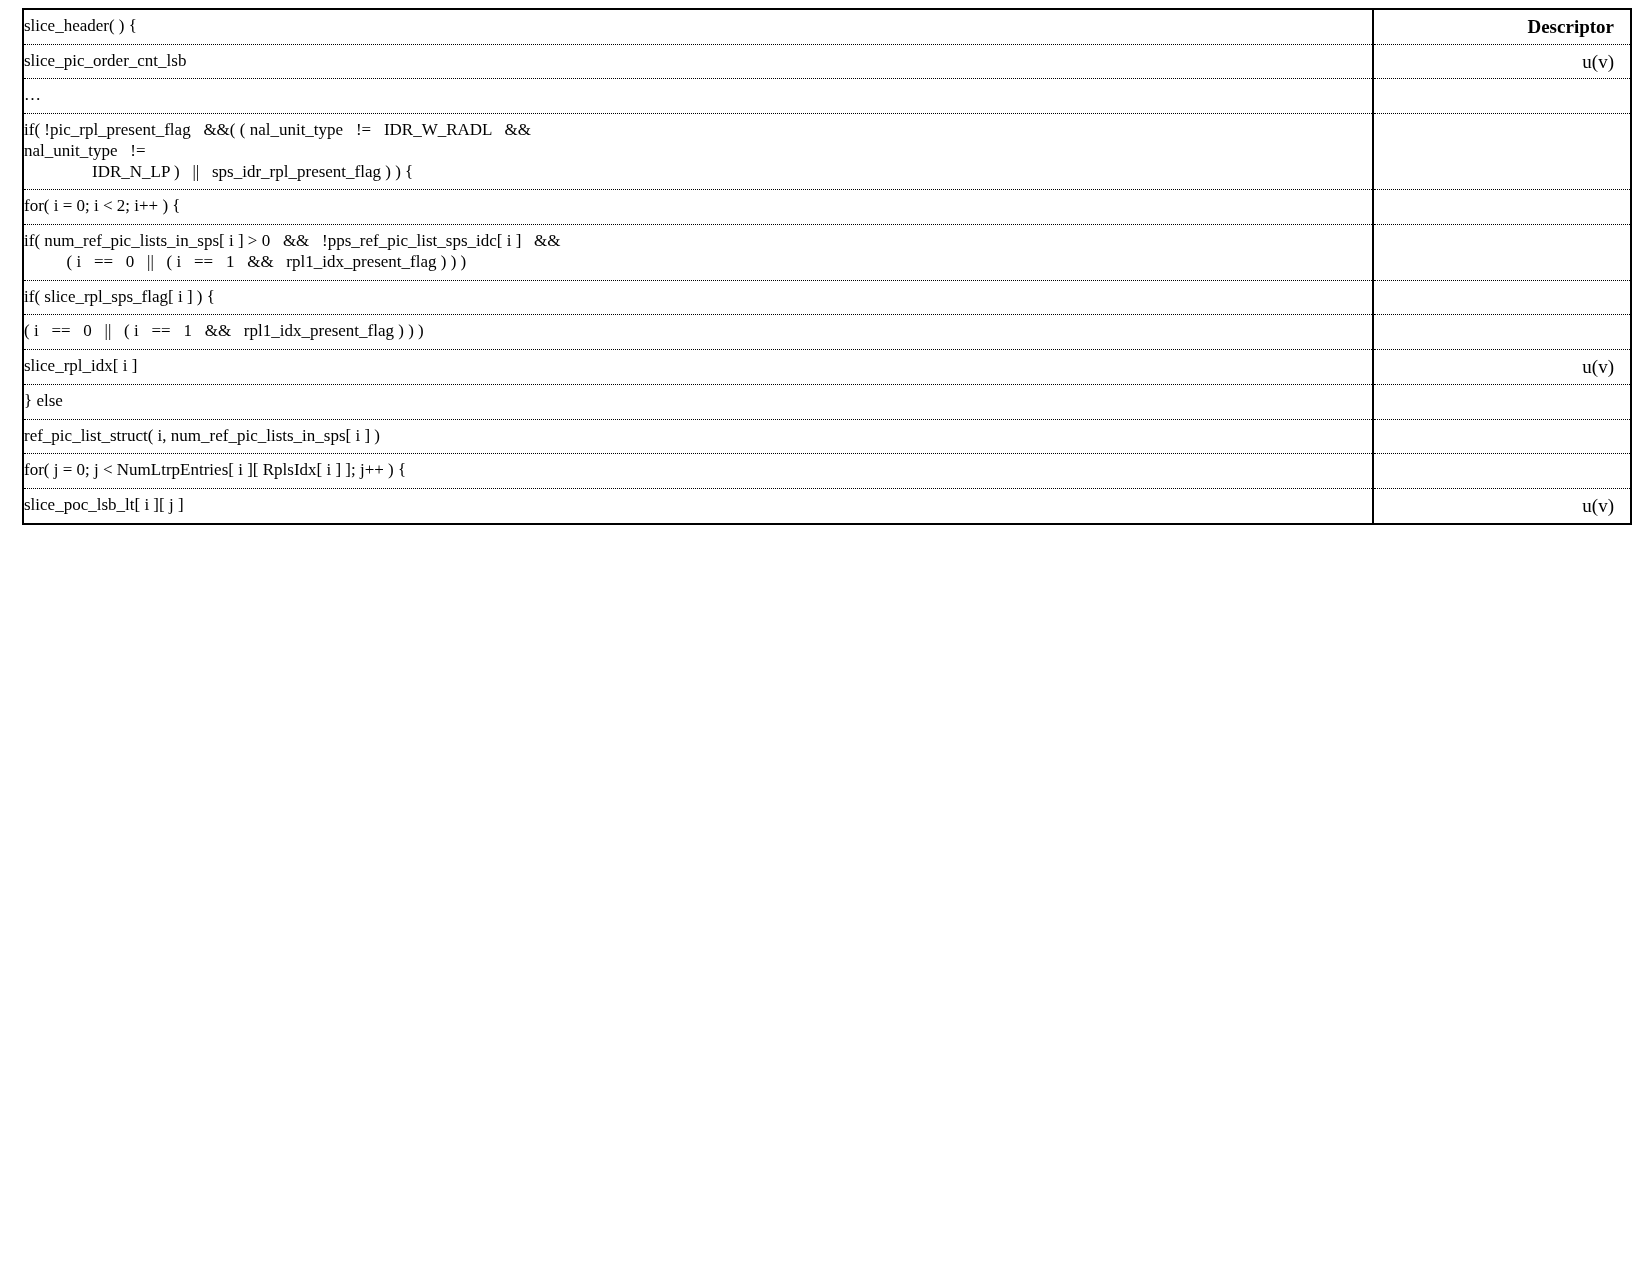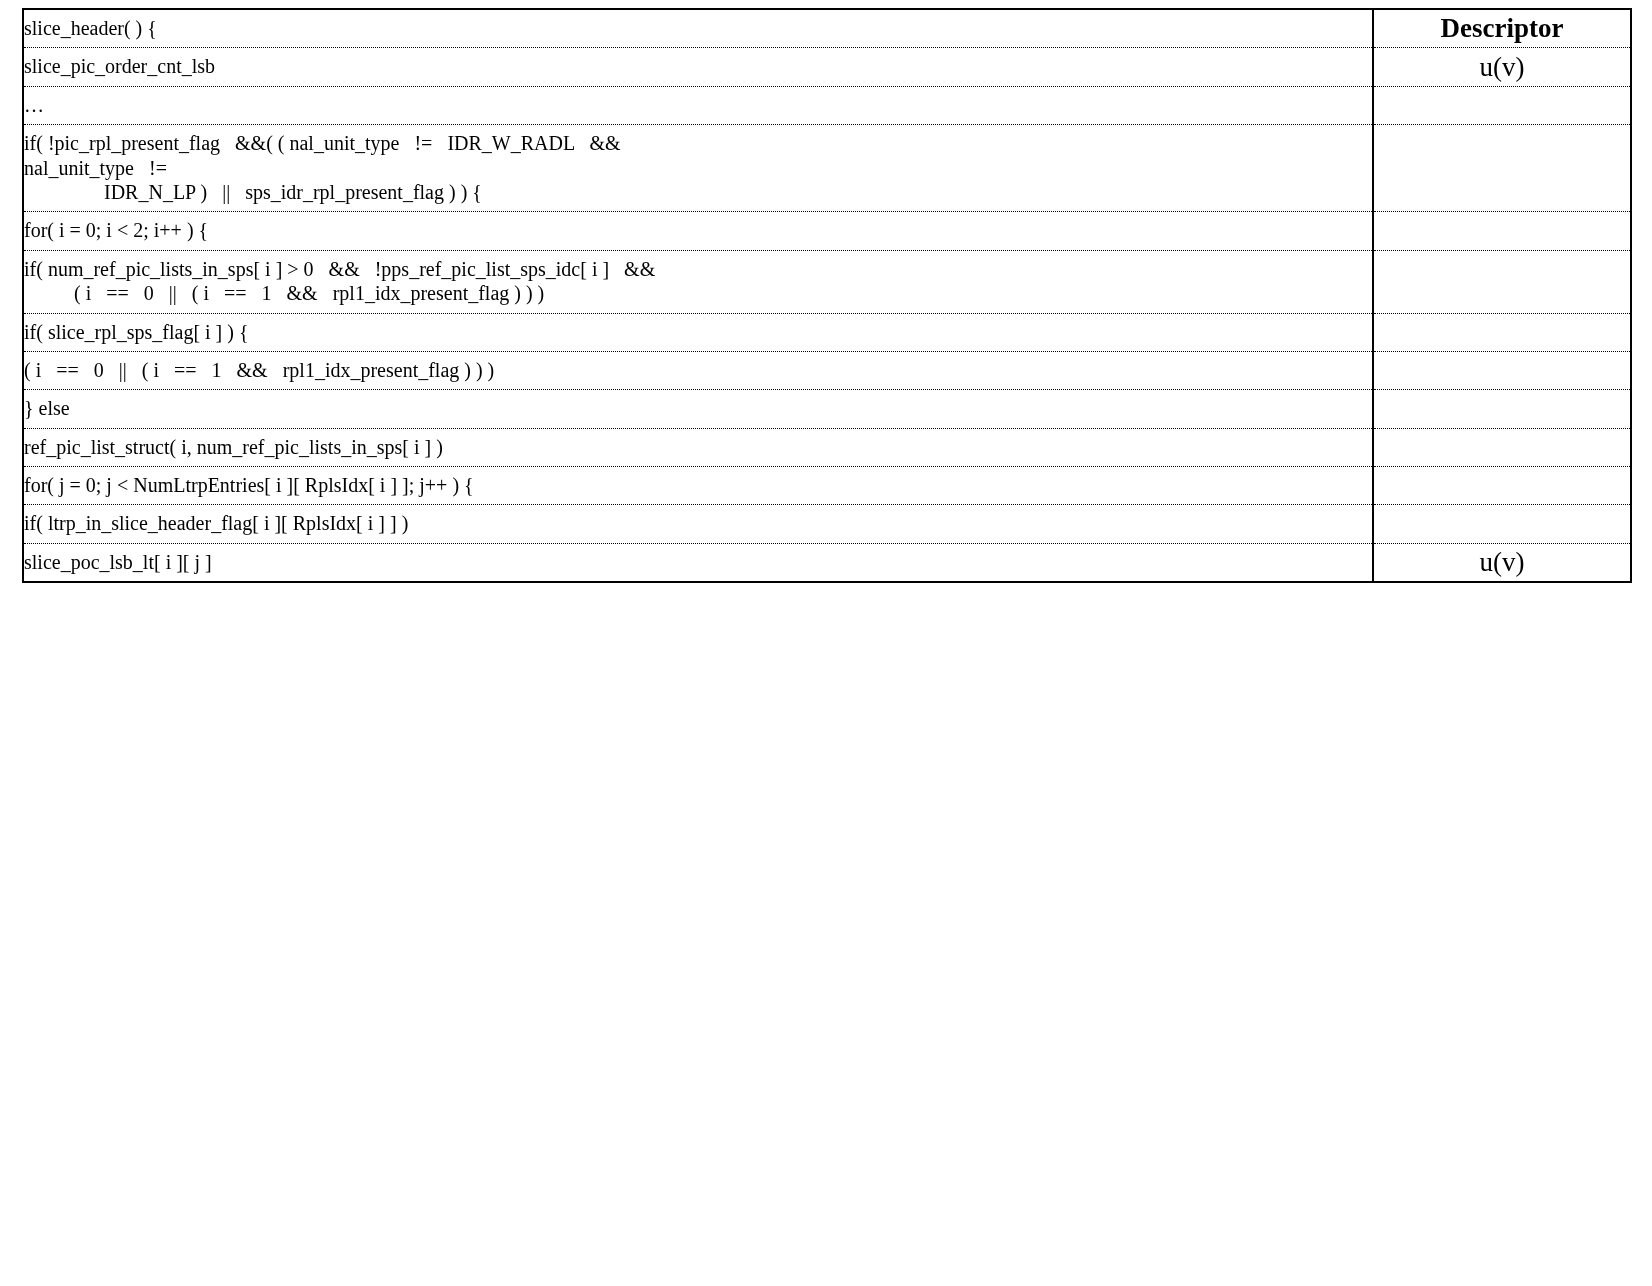--- a/index.html
+++ b/index.html
@@ -31,27 +31,27 @@
   #syntax-table td {
     vertical-align: middle;
     padding: 0;
     border-left: 0;
     border-right: 0;
     border-top: 1px dotted #000;
     border-bottom: 1px dotted #000;
   }
   #syntax-table td.desc {
     border-left: 2px solid #000;
-    text-align: center;
-    font-size: 27px;
+    text-align: right;
+    font-size: 19px;
     line-height: 1.15;
-    padding: 2px 0;
+    padding: 2px 16px;
   }
   #syntax-table td.syntax {
-    font-size: 20px;
+    font-size: 17px;
     line-height: 1.22;
     padding: 6px 0 7px 0;
     white-space: pre-wrap;
     word-spacing: 0px;
   }
 
   
   tr.hb > td { border-bottom: 2px solid #000; }
 
   
@@ -105,34 +105,34 @@
         <td class="desc"></td>
       </tr>
       <tr>
         <td class="syntax i3">if( slice_rpl_sps_flag[ i ] ) {</td>
         <td class="desc"></td>
       </tr>
       <tr>
         <td class="syntax i6">( i   ==   0   ||   ( i   ==   1   &amp;&amp;   rpl1_idx_present_flag ) ) )</td>
         <td class="desc"></td>
       </tr>
+      <tr>
+        <td class="syntax i5 b">slice_rpl_idx[ i ]</td>
+        <td class="desc">u(v)</td>
+      </tr>
       <tr class="hb">
         <td class="syntax i2">} else</td>
         <td class="desc"></td>
       </tr>
       <tr>
         <td class="syntax i4">ref_pic_list_struct( i, num_ref_pic_lists_in_sps[ i ] )</td>
         <td class="desc"></td>
       </tr>
       <tr>
         <td class="syntax i3">for( j = 0; j &lt; NumLtrpEntries[ i ][ RplsIdx[ i ] ]; j++ ) {</td>
         <td class="desc"></td>
       </tr>
-      <tr class="hb">
-        <td class="syntax i4">if( ltrp_in_slice_header_flag[ i ][ RplsIdx[ i ] ] )</td>
-        <td class="desc"></td>
-      </tr>
       <tr>
         <td class="syntax i5 b">slice_poc_lsb_lt[ i ][ j ]</td>
         <td class="desc b">u(v)</td>
       </tr>
     </tbody>
 </table>
 
 </body></html>

